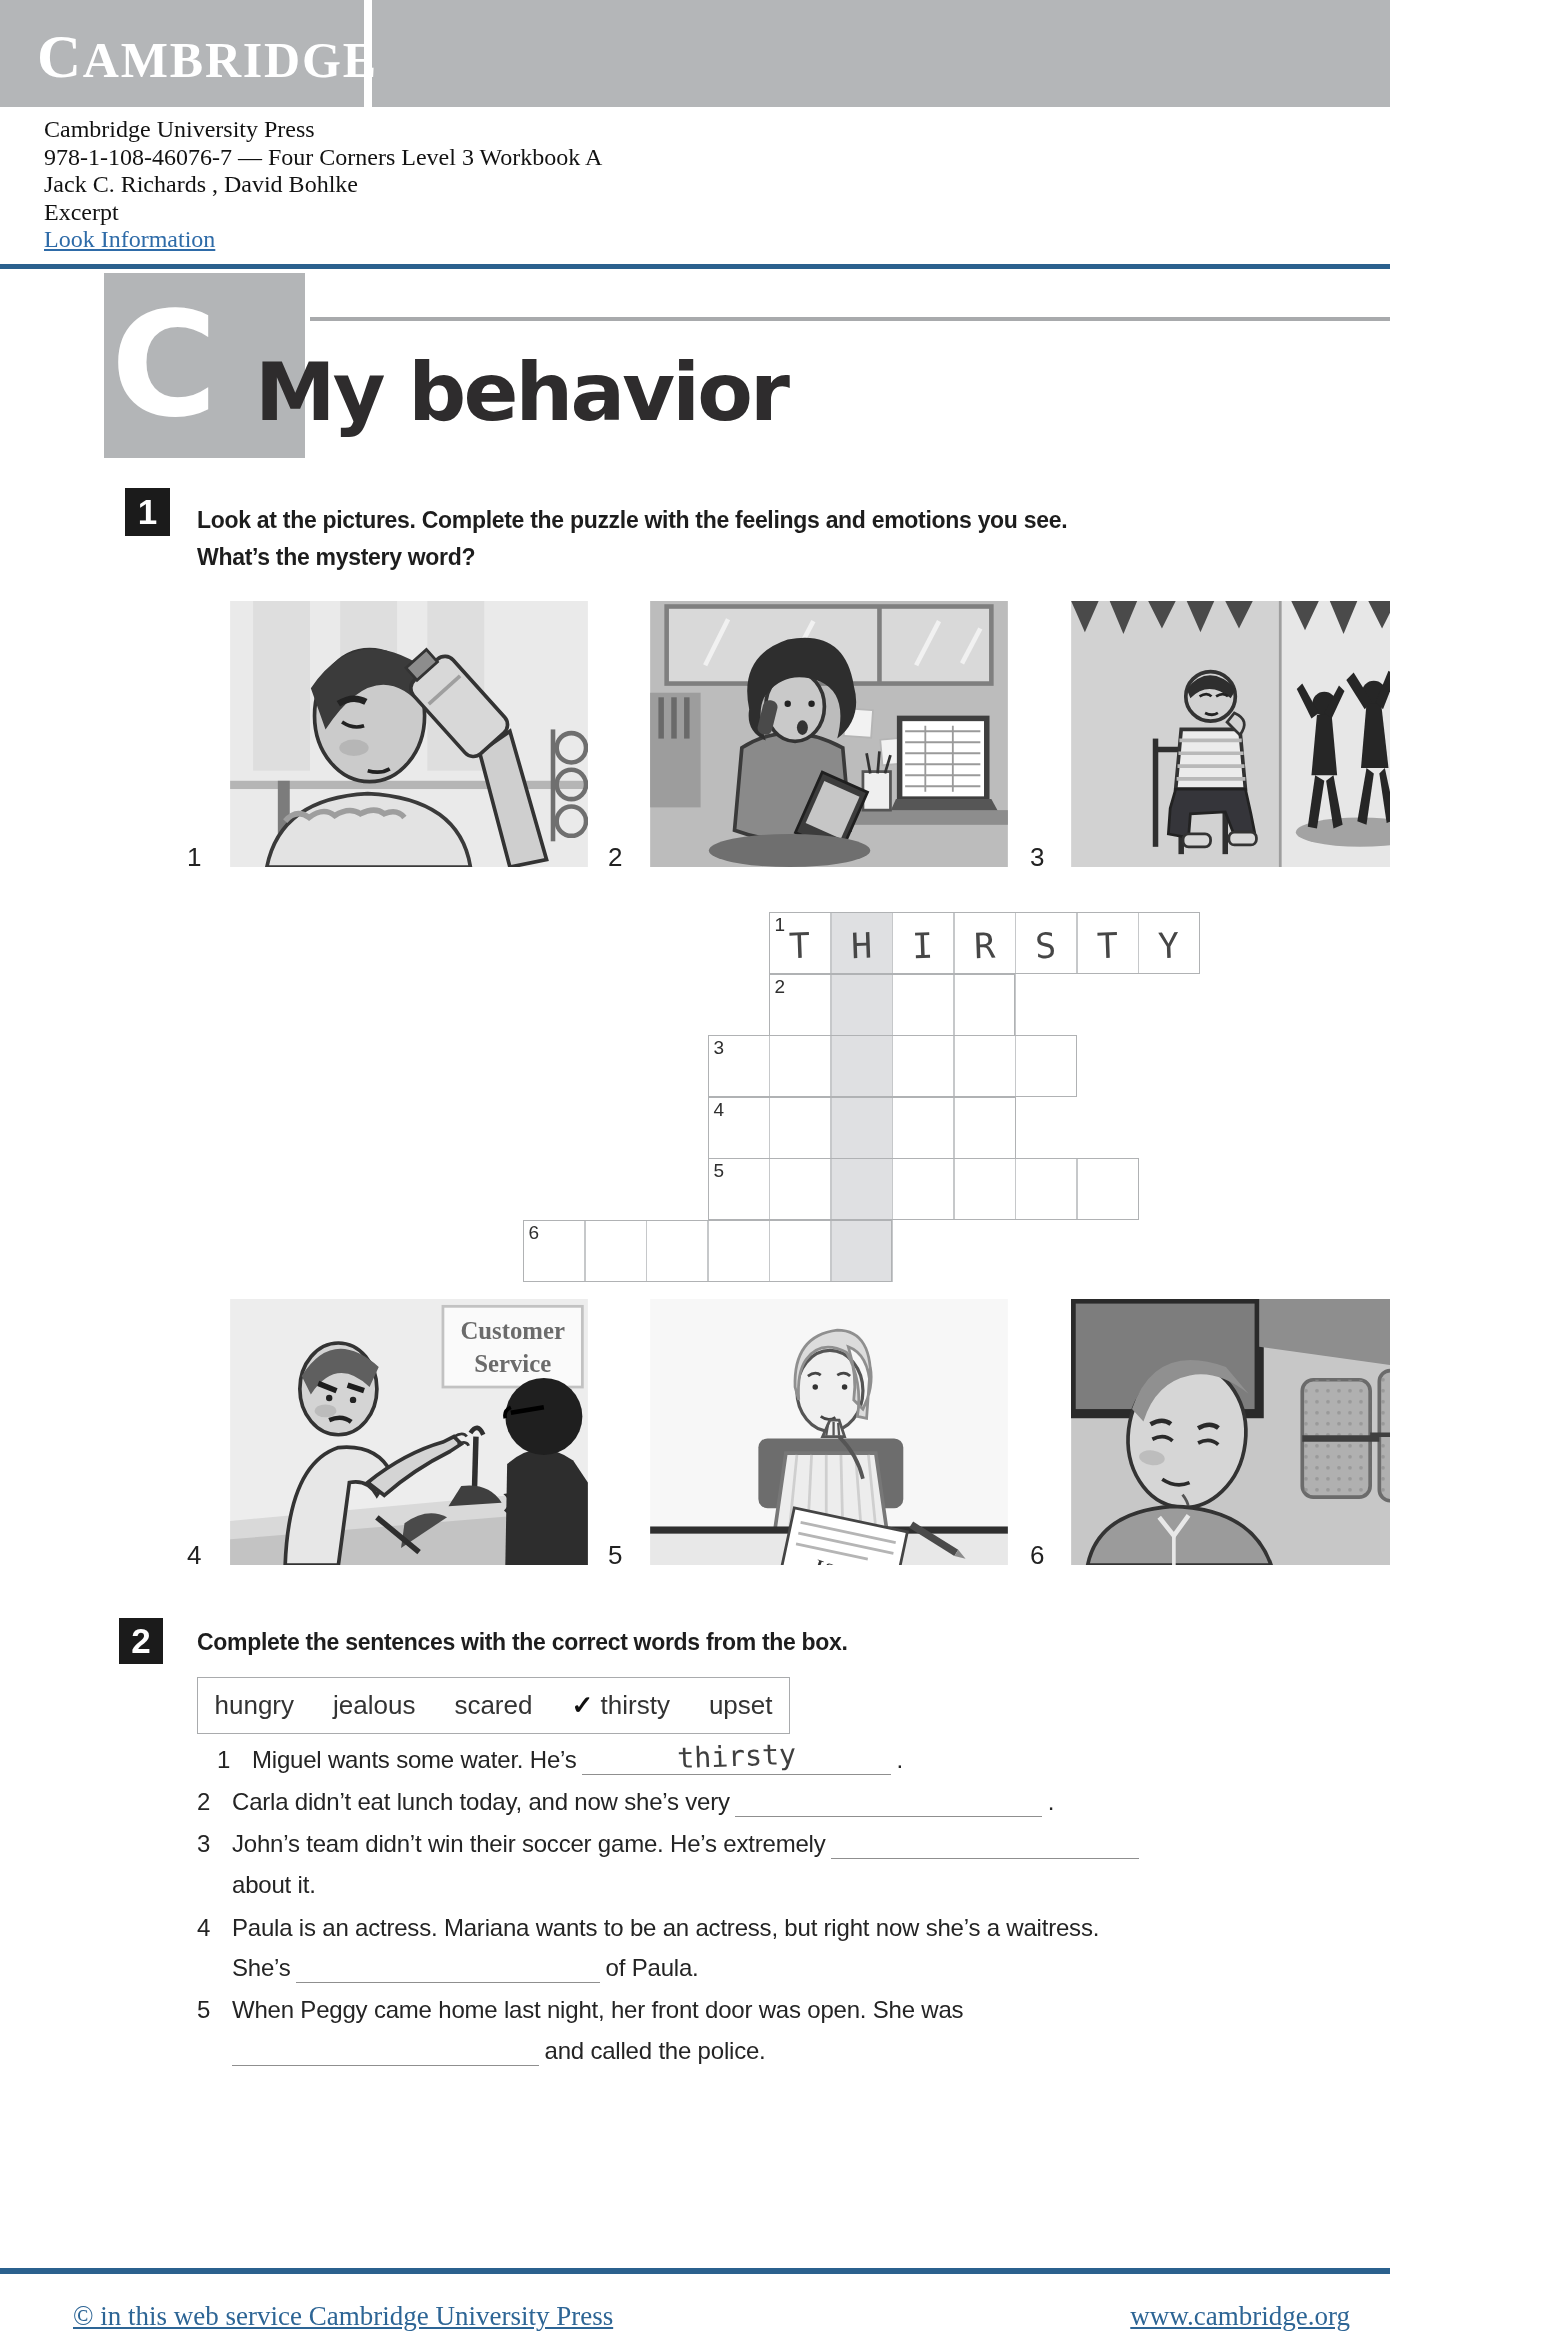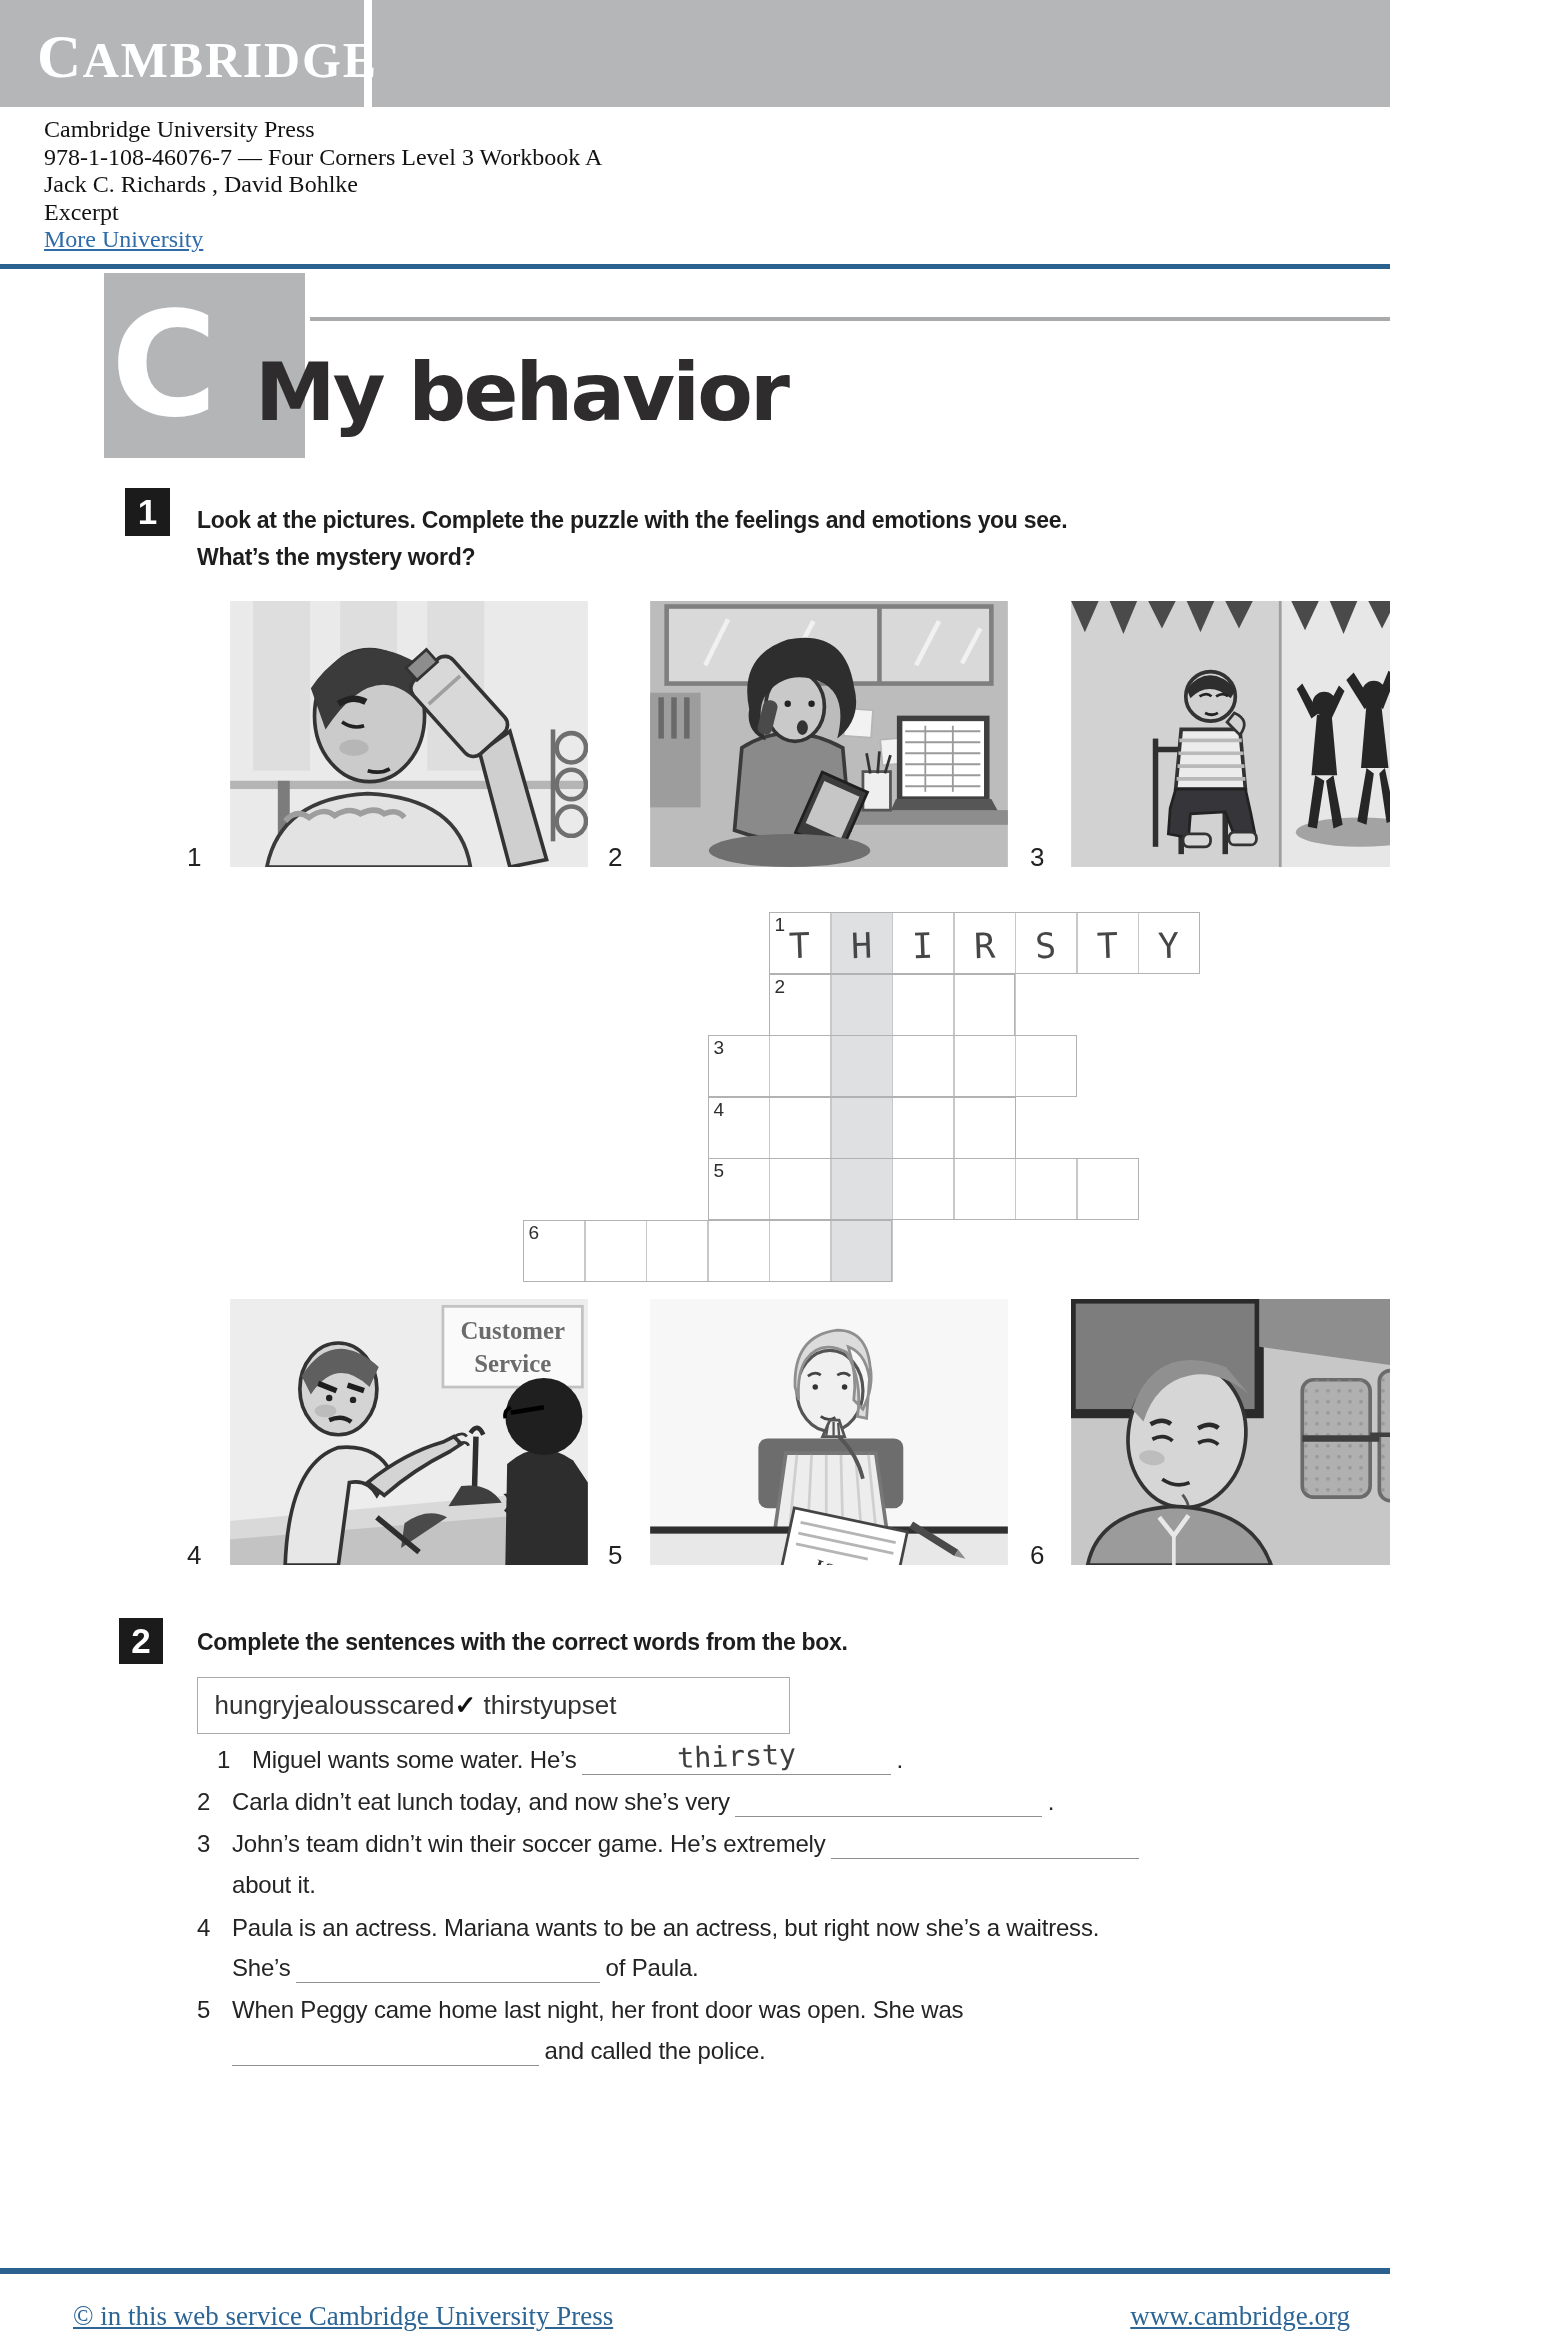--- a/index.html
+++ b/index.html
@@ -44,21 +44,21 @@
            border:0.9px solid #c6c8ca;background:#fff;display:flex;align-items:center;
            justify-content:center;}
   .pz-cell.shaded{background:#dfe0e2;}
   .pz-outline{position:absolute;box-sizing:border-box;border:1.8px solid #b0b2b4;pointer-events:none;}
   .pz-num{position:absolute;top:0.9px;left:4.6px;font-size:19px;color:#2f2f2f;line-height:22px;}
   .pz-letter{font-size:35px;color:#464646;padding-top:7.3px;}
   .hand{font-family:"DejaVu Sans Mono",monospace;transform:rotate(-2deg);}
 
   
   .wordbox{left:197px;top:1677px;width:593px;height:57px;border:1.8px solid #a9abad;
-           box-sizing:border-box;display:flex;align-items:center;
+           box-sizing:border-box;display:flex;align-items:center;justify-content:space-between;
            padding:0 16.5px;font-size:26px;color:#333;}
   .wb-check{font-weight:bold;color:#111;margin-right:7.3px;}
   .wb-checked{display:flex;align-items:center;}
   .sent{position:absolute;left:197px;font-size:24px;letter-spacing:-0.2px;color:#242424;
         line-height:31px;white-space:nowrap;}
   .snum{display:inline-block;width:35px;}
   .indent{margin-left:35px;}
   .blank{display:inline-block;position:relative;height:27.5px;border-bottom:1.8px solid #8f8f8f;
          vertical-align:bottom;margin:0 5.5px;}
   .blank .answer{position:absolute;left:0;right:0;bottom:1.8px;text-align:center;
@@ -79,21 +79,21 @@
 
   <div class="abs band"></div>
   <div class="abs band-divider"></div>
   <div class="abs logo">CAMBRIDGE</div>
 
   <div class="abs pubblock">
     <div>Cambridge University Press</div>
     <div>978-1-108-46076-7 — Four Corners Level 3 Workbook A</div>
     <div>Jack C. Richards , David Bohlke</div>
     <div>Excerpt</div>
-    <div><span class="publink">More University</span></div>
+    <div><span class="publink">Look Information</span></div>
   </div>
 
   <div class="abs rule-blue rule-top"></div>
 
   <div class="abs cbox"></div>
   <div class="abs cletter">C</div>
   <div class="abs title-line"></div>
   <div class="abs unit-title">My behavior</div>
 
   <div class="abs numbox ex1-box">1</div>

